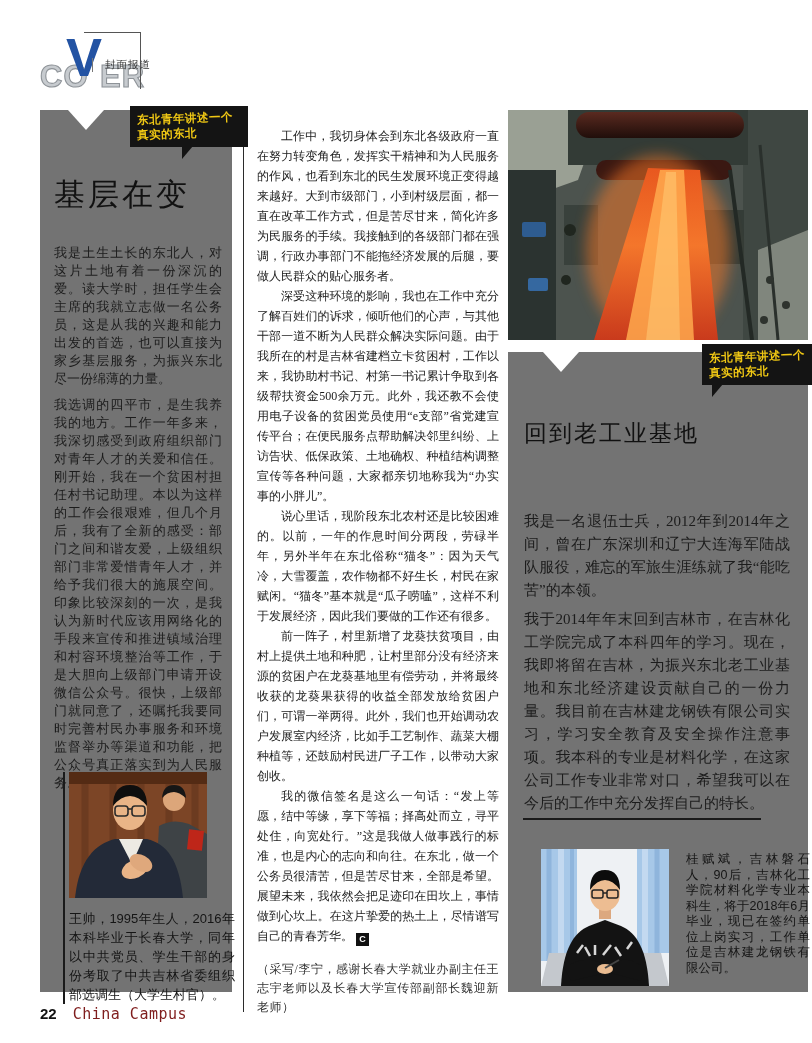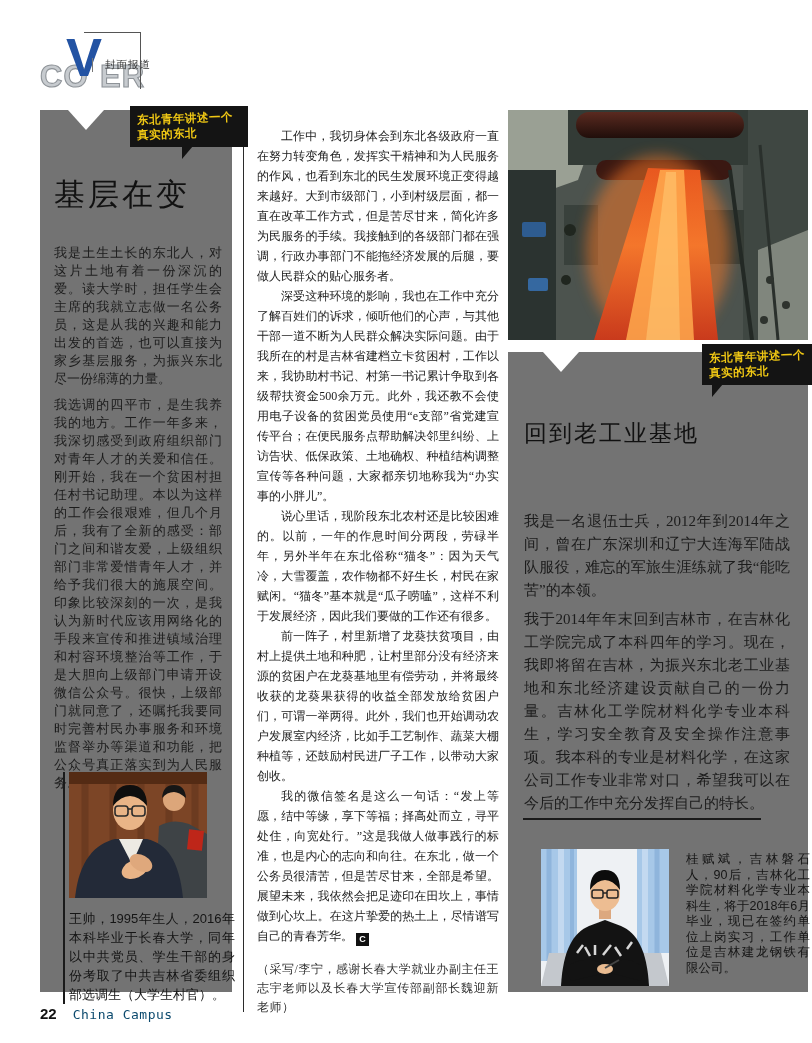--- a/index.html
+++ b/index.html
@@ -71,21 +71,21 @@
   .figure-right{position:absolute;left:0;top:0;width:100%;height:100%;margin:16px;}
   .photo-gui{position:absolute;left:17px;top:481px;}
   .figure-right figcaption{position:absolute;left:162px;top:484px;width:124px;
         font-family:"Liberation Sans","DejaVu Sans",sans-serif;font-size:12.5px;line-height:15.5px;
         font-weight:500;text-align:justify;color:#151515;}
 
   
   .footer{position:absolute;left:40px;top:1005px;display:flex;align-items:baseline;}
   .pageno{font-family:Liberation Sans, sans-serif;font-size:15px;font-weight:700;color:#111;}
   .magname{margin-left:16px;font-family:"DejaVu Sans Mono","Liberation Mono",monospace;
-        font-size:13px;letter-spacing:0.5px;color:#0c4a6e;}
+        font-size:15px;letter-spacing:0.5px;color:#7f1d1d;}
 </style>
 </head>
 <body>
 
 <div class="page">
 
   <div class="logo">
     <span class="logo-co">CO</span>
     <span class="logo-v">V</span>
     <span class="logo-er">ER</span>
@@ -187,21 +187,21 @@
       <circle cx="278" cy="195" r="4" fill="#2E332E"></circle>
       <circle cx="256" cy="210" r="4" fill="#2E332E"></circle>
     </svg>
   </div>
 
   <section class="box box-right">
     <div class="notch notch-right"></div>
     <h1 class="title-right">回到老工业基地</h1>
     <div class="body-right">
       <p>我是一名退伍士兵，2012年到2014年之间，曾在广东深圳和辽宁大连海军陆战队服役，难忘的军旅生涯练就了我“能吃苦”的本领。</p>
-      <p>我于2014年年末回到吉林市，在吉林化工学院完成了本科四年的学习。现在，我即将留在吉林，为振兴东北老工业基地和东北经济建设贡献自己的一份力量。吉林化工学院材料化学专业本科生，学习安全教育及安全操作注意事项。我本科的专业是材料化学，在这家公司工作专业非常对口，希望我可以在今后的工作中充分发挥自己的特长。</p>
+      <p>我于2014年年末回到吉林市，在吉林化工学院完成了本科四年的学习。现在，我即将留在吉林，为振兴东北老工业基地和东北经济建设贡献自己的一份力量。我目前在吉林建龙钢铁有限公司实习，学习安全教育及安全操作注意事项。我本科的专业是材料化学，在这家公司工作专业非常对口，希望我可以在今后的工作中充分发挥自己的特长。</p>
     </div>
     <div class="rule-right"></div>
     <figure class="figure-right">
       <svg class="photo-gui" viewBox="0 0 128 137" width="128" height="137">
         <rect width="128" height="137" fill="#EEF1F4"></rect>
         <rect x="0" y="0" width="36" height="112" fill="#A7C8E8"></rect>
         <line x1="8" y1="0" x2="8" y2="112" stroke="#8FB5DC" stroke-width="5"></line>
         <line x1="20" y1="0" x2="20" y2="112" stroke="#C3D9F0" stroke-width="6"></line>
         <line x1="31" y1="0" x2="31" y2="112" stroke="#8FB5DC" stroke-width="4"></line>
         <rect x="96" y="0" width="32" height="104" fill="#A7C8E8"></rect>

